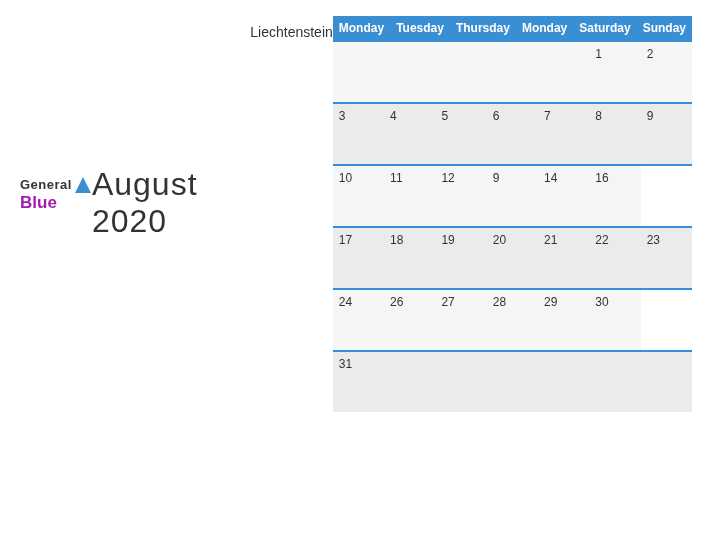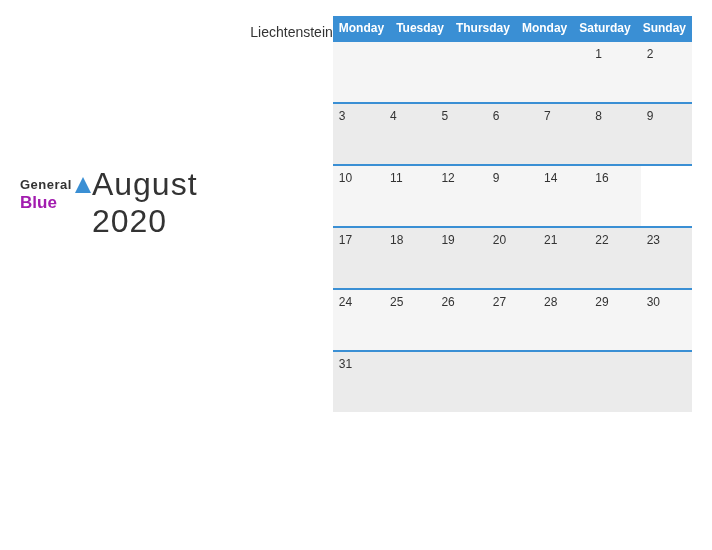--- a/index.html
+++ b/index.html
@@ -228,23 +228,20 @@
           </div>
           <div class="cal-cell">
             <span class="day-num">23</span>
           </div>
         </div>
         <div class="cal-row">
           <div class="cal-cell">
             <span class="day-num">24</span>
           </div>
           <div class="cal-cell">
-            <span class="day-num">25</span>
-          </div>
-          <div class="cal-cell">
             <span class="day-num">26</span>
           </div>
           <div class="cal-cell">
             <span class="day-num">27</span>
           </div>
           <div class="cal-cell">
             <span class="day-num">28</span>
           </div>
           <div class="cal-cell">
             <span class="day-num">29</span>

